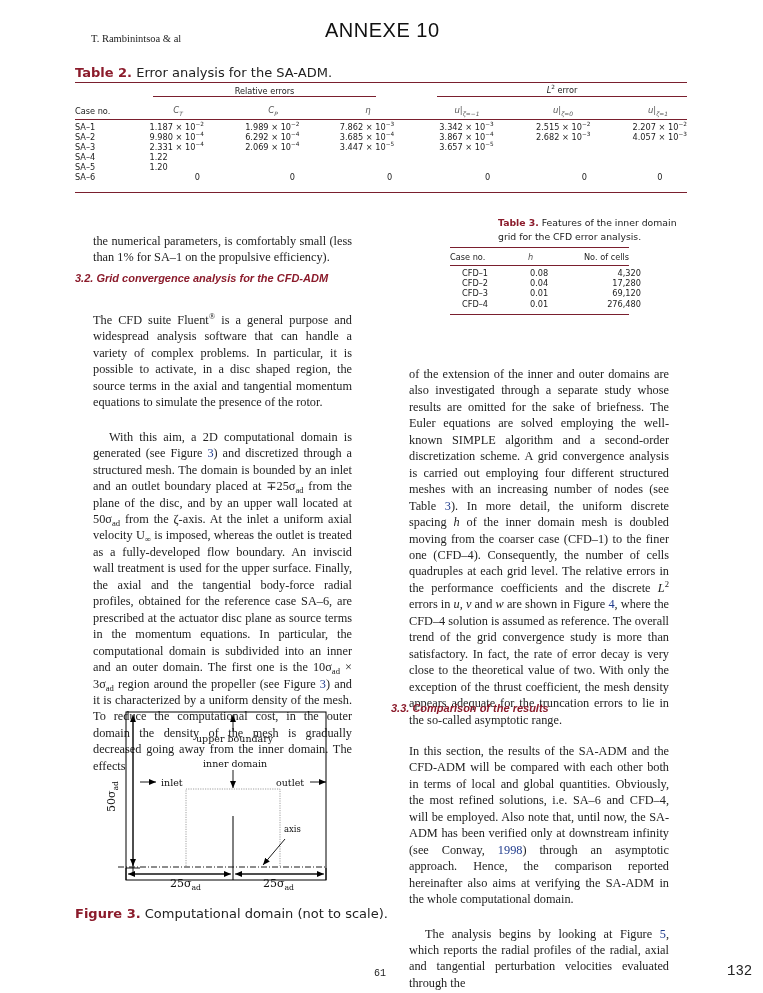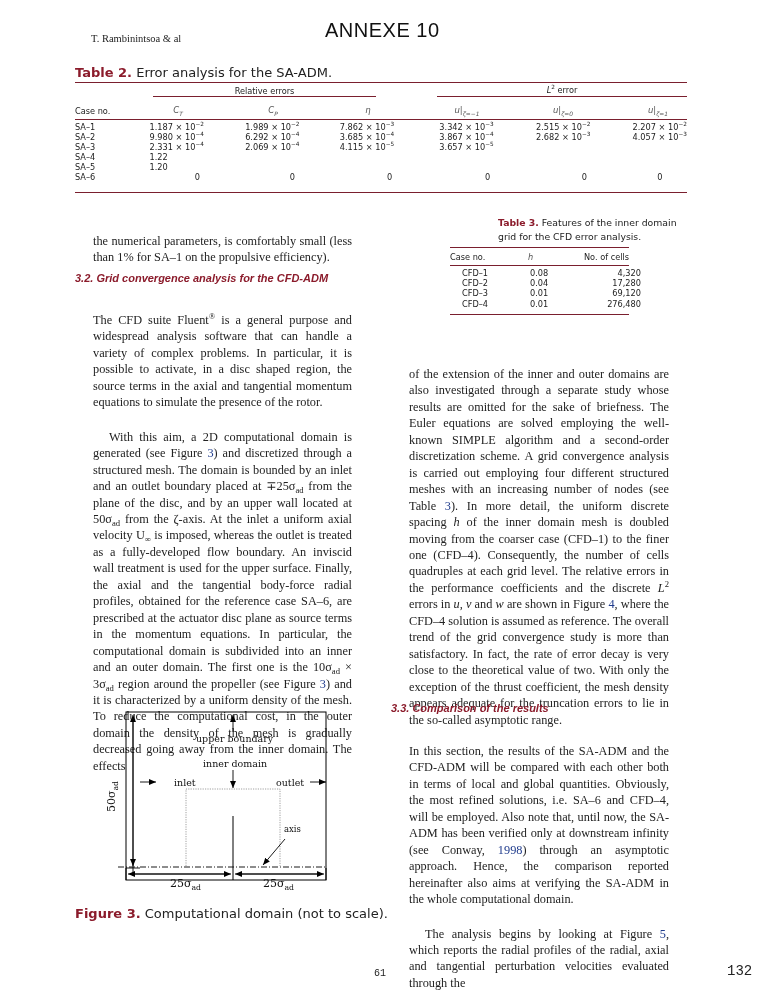--- a/index.html
+++ b/index.html
@@ -82,21 +82,21 @@
         <td><span>6.292 × 10</span><sup>−4</sup></td>
         <td><span>3.685 × 10</span><sup>−4</sup></td>
         <td><span>3.867 × 10</span><sup>−4</sup></td>
         <td><span>2.682 × 10</span><sup>−3</sup></td>
         <td><span>4.057 × 10</span><sup>−3</sup></td>
       </tr>
       <tr>
         <td>SA–3</td>
         <td><span>2.331 × 10</span><sup>−4</sup></td>
         <td><span>2.069 × 10</span><sup>−4</sup></td>
-        <td><span>4.115 × 10</span><sup>−5</sup></td>
+        <td><span>3.447 × 10</span><sup>−5</sup></td>
         <td><span>3.657 × 10</span><sup>−5</sup></td>
         <td><span></span></td>
         <td><span></span></td>
       </tr>
       <tr>
         <td>SA–4</td>
         <td><span>1.22</span></td>
         <td><span></span></td>
         <td><span></span></td>
         <td><span></span></td>
@@ -219,21 +219,21 @@
   <line x1="129" y1="174" x2="28" y2="174" stroke="#000" stroke-width="0.9" marker-end="url(#ah)"></line>
   <line x1="137" y1="174" x2="224" y2="174" stroke="#000" stroke-width="0.9" marker-end="url(#ah)"></line>
   <line x1="222" y1="174" x2="135" y2="174" stroke="#000" stroke-width="0.9" marker-end="url(#ah)"></line>
   <line x1="26" y1="168" x2="26" y2="180" stroke="#000" stroke-width="1"></line>
   <line x1="226" y1="168" x2="226" y2="180" stroke="#000" stroke-width="1"></line>
 </svg>
 
 <div class="abs" style="left:100px;top:700px;width:240px;height:200px;font-family:'DejaVu Serif','Liberation Serif',serif;font-size:9.5px;color:#111;">
   <div class="abs" style="left:96px;top:33px;">upper boundary</div>
   <div class="abs" style="left:103px;top:58px;">inner domain</div>
-  <div class="abs" style="left:74px;top:77px;">inlet</div>
+  <div class="abs" style="left:61px;top:77px;">inlet</div>
   <div class="abs" style="left:176px;top:77px;">outlet</div>
   <div class="abs" style="left:184px;top:124px;font-size:8.5px;">axis</div>
   <div class="abs" style="left:5px;top:112px;transform:rotate(-90deg);transform-origin:left top;font-size:11px;"><span>50σ</span><sub>ad</sub></div>
   <div class="abs" style="left:70px;top:177px;font-size:11px;"><span>25σ</span><sub>ad</sub></div>
   <div class="abs" style="left:163px;top:177px;font-size:11px;"><span>25σ</span><sub>ad</sub></div>
 </div>
 
 <div class="abs caption" style="left:75px;top:906px;">
   <b>Figure 3.</b>
   <span>Computational domain (not to scale).</span>

